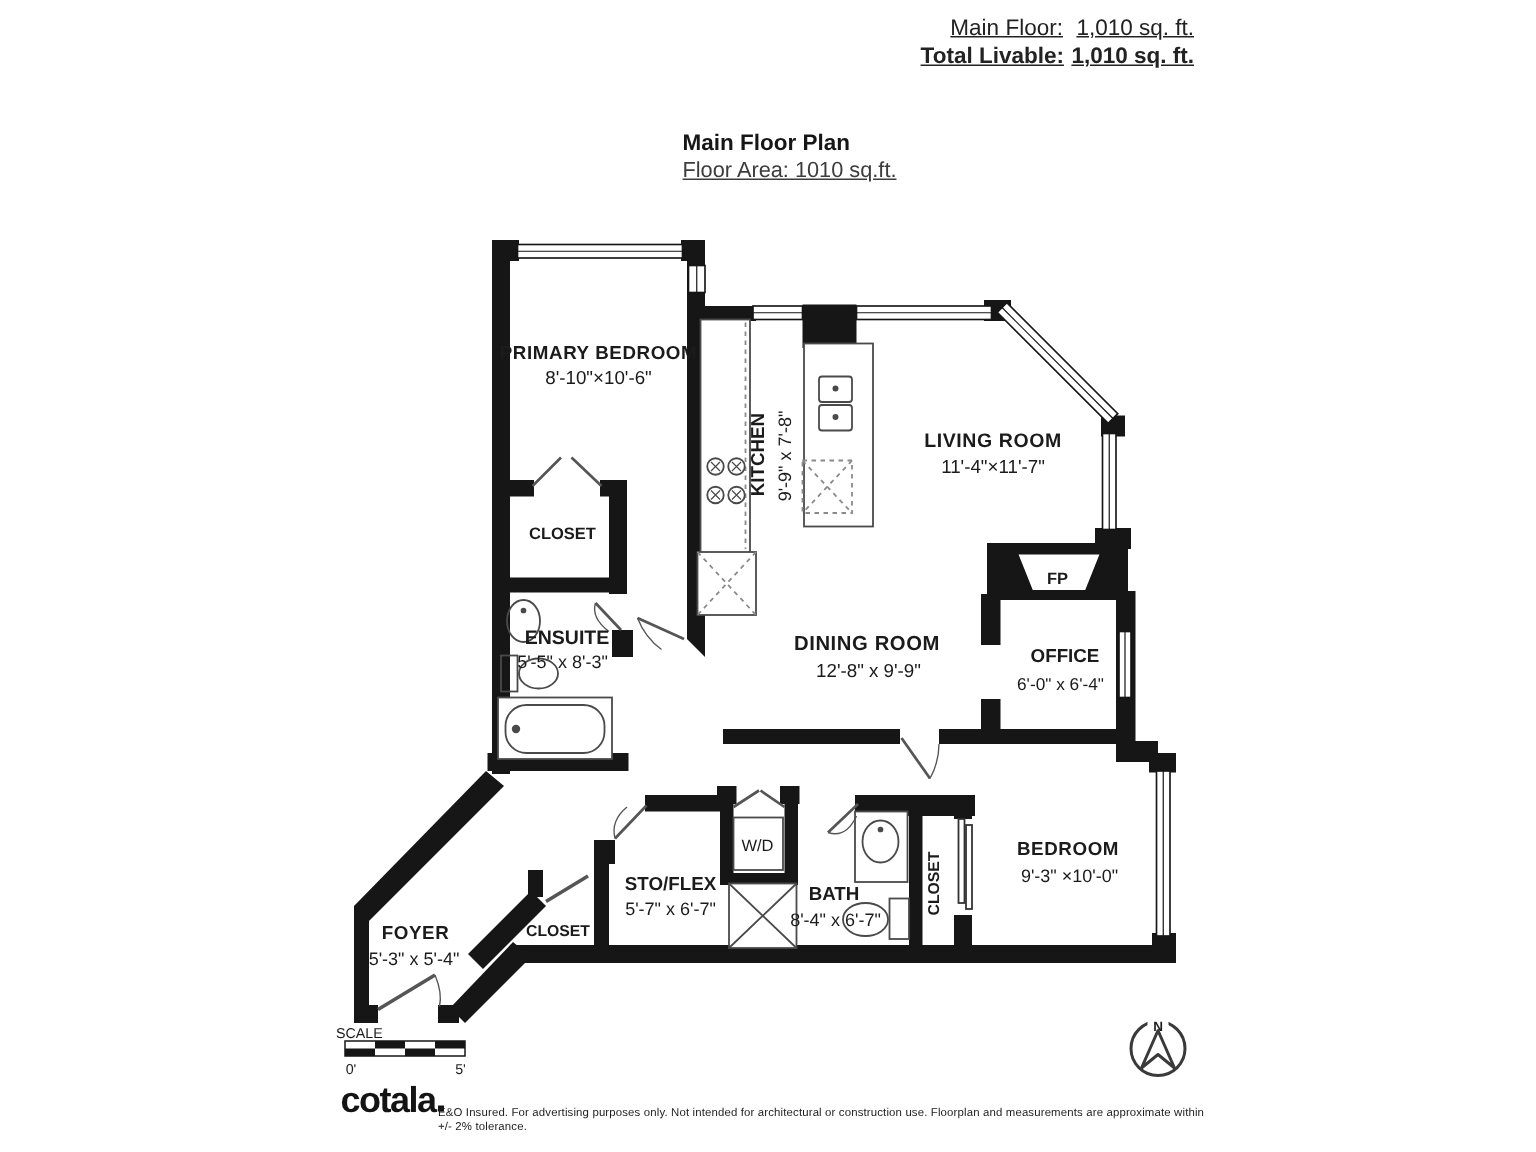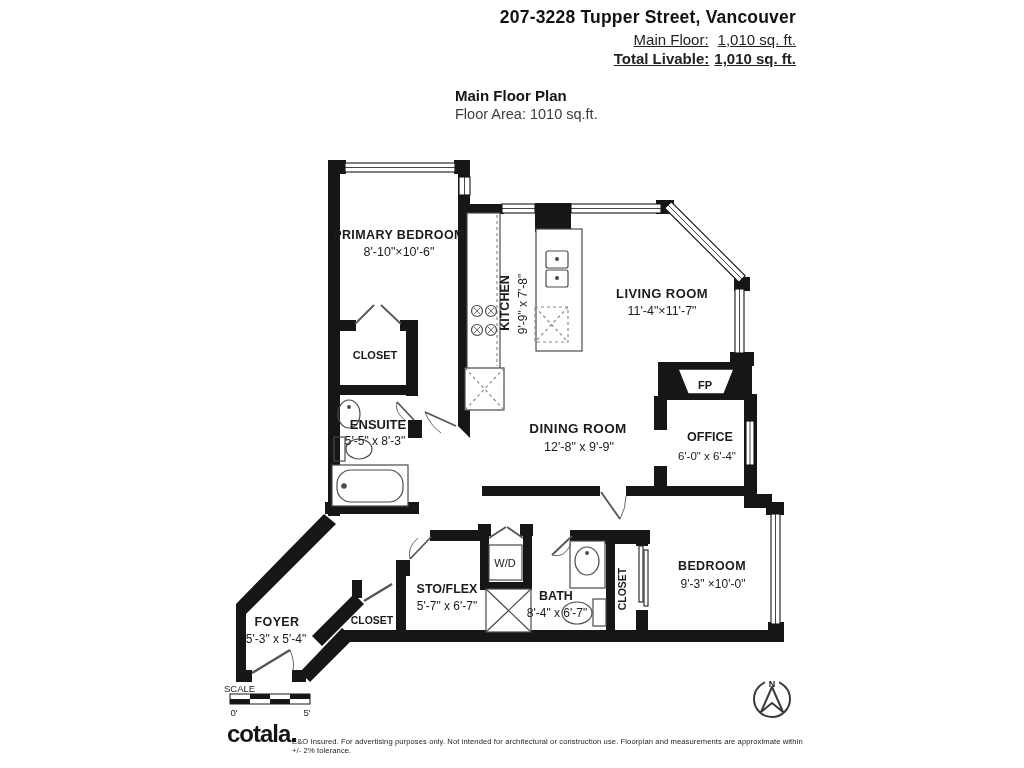--- a/index.html
+++ b/index.html
@@ -11,32 +11,31 @@
   
   #header{top:7px;right:228px;text-align:right;}
   #header .addr{font-size:17.5px;font-weight:700;letter-spacing:.2px;color:#111;}
   #header .row{display:flex;justify-content:flex-end;font-size:15px;margin-top:3px;color:#222;text-decoration:underline;}
   #header .row .lab{margin-right:9px;}
   #header .row.bold{font-weight:700;margin-top:2px;}
   #header .row.bold .lab{margin-right:5px;margin-left:28px;}
   
   #plantitle{left:455px;top:87px;}
   #plantitle .t1{font-size:15px;font-weight:700;color:#161616;}
-  #plantitle .t2{font-size:14.5px;color:#3c3c3c;margin-top:2px;}
+  #plantitle .t2{font-size:14.5px;color:#3c3c3c;margin-top:2px;text-decoration:underline;}
   
   #logo{left:227px;top:720px;font-size:24px;font-weight:700;letter-spacing:-1px;color:#141414;}
   #logo .mark{display:inline-block;width:4px;height:4px;background:#141414;margin-left:2px;}
   #disclaimer{left:292px;top:737px;width:520px;font-size:7.6px;color:#1c1c1c;letter-spacing:.1px;}
   svg text{font-family:"Liberation Sans", sans-serif;fill:#1b1b1b;}
 </style>
 </head>
 <body>
 
 <div id="header" class="abs">
-  <div class="addr">207-3228 Tupper Street, Vancouver</div>
   <div class="row">
     <span class="lab">Main Floor:</span>
     <span>1,010 sq. ft.</span>
   </div>
   <div class="row bold">
     <span class="lab">Total Livable:</span>
     <span>1,010 sq. ft.</span>
   </div>
 </div>
 

